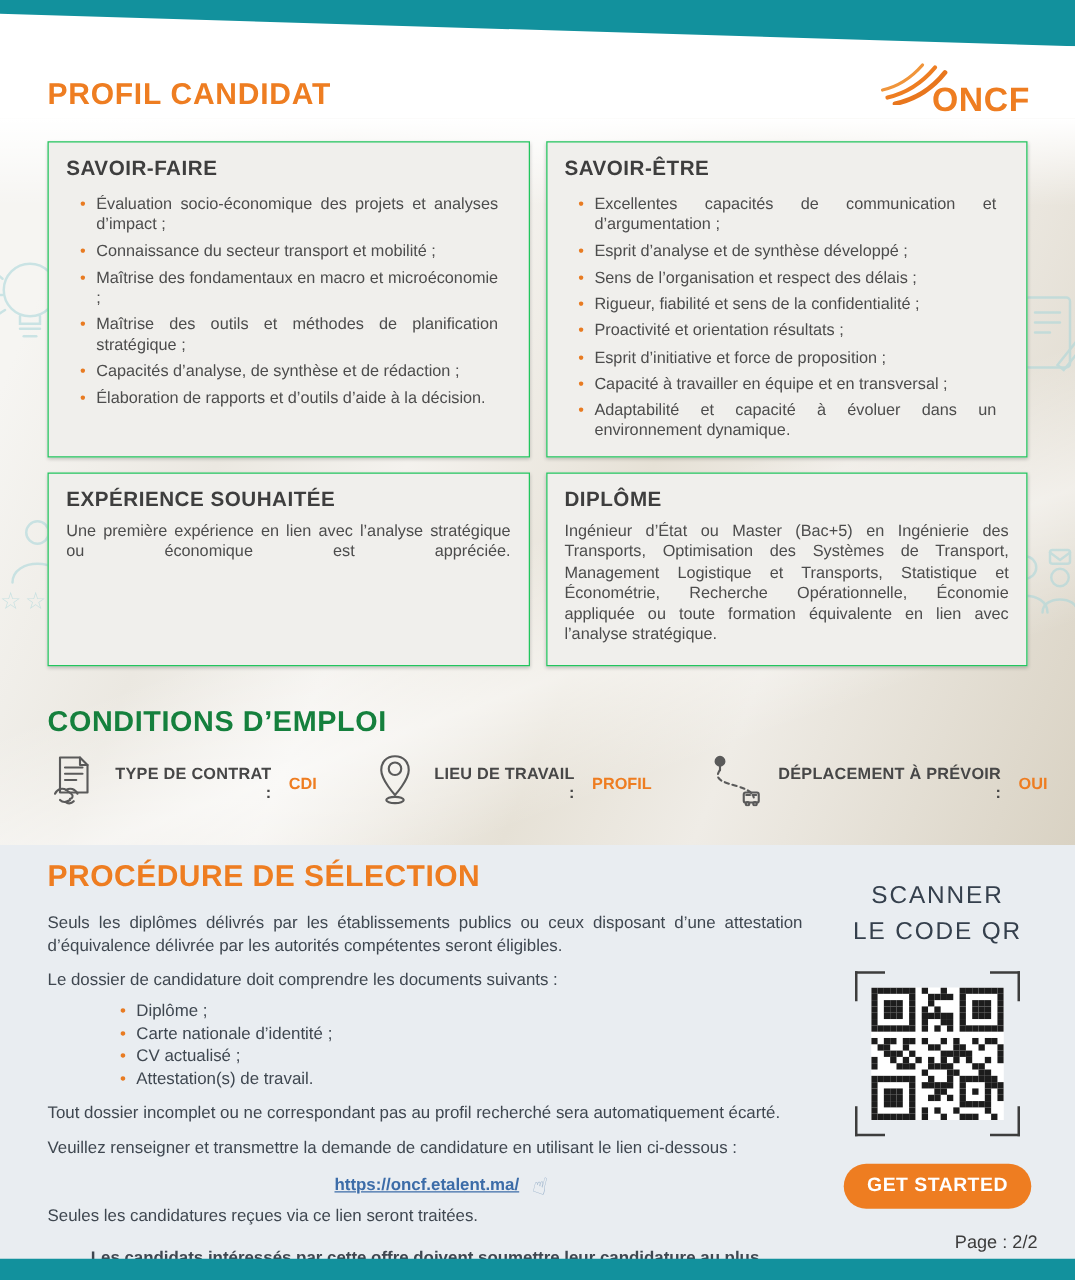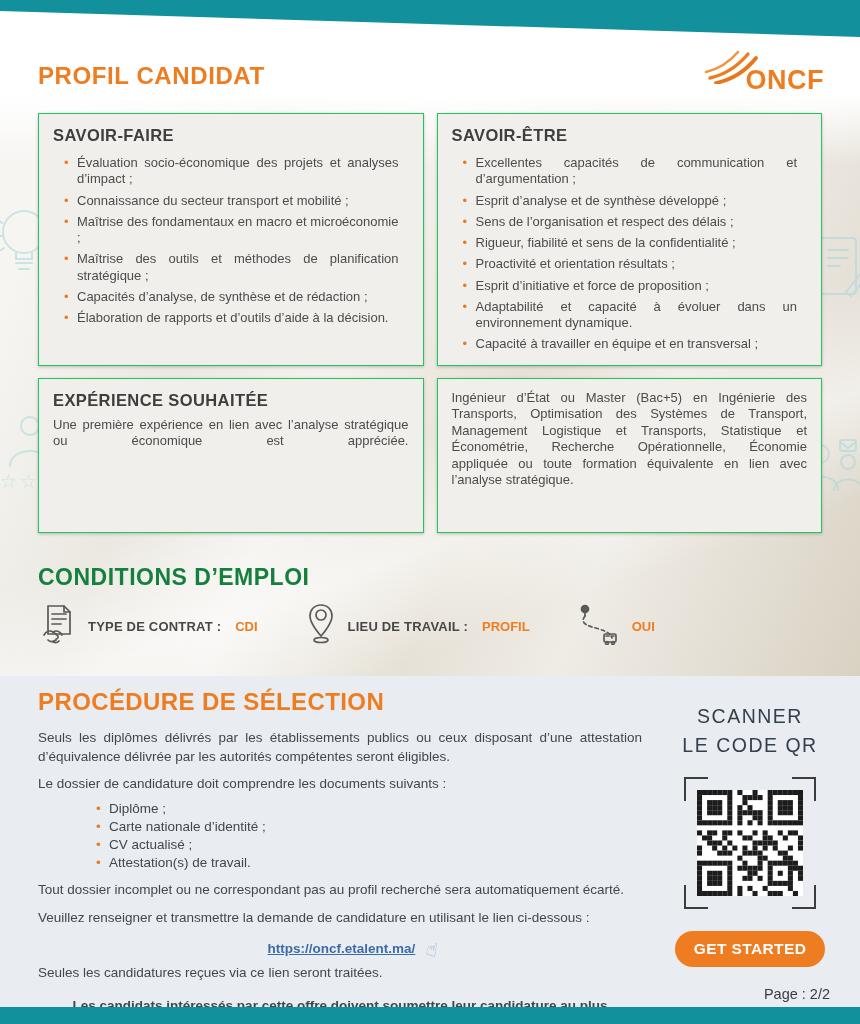--- a/index.html
+++ b/index.html
@@ -162,29 +162,30 @@
     </div>
     <div class="card">
       <h3>SAVOIR-ÊTRE</h3>
       <ul>
         <li>Excellentes capacités de communication et d’argumentation ;</li>
         <li>Esprit d’analyse et de synthèse développé ;</li>
         <li>Sens de l’organisation et respect des délais ;</li>
         <li>Rigueur, fiabilité et sens de la confidentialité ;</li>
         <li>Proactivité et orientation résultats ;</li>
         <li>Esprit d’initiative et force de proposition ;</li>
+        <li>Capacité à travailler en équipe et en transversal ;</li>
         <li>Adaptabilité et capacité à évoluer dans un environnement dynamique.</li>
-        <li>Capacité à travailler en équipe et en transversal ;</li>
       </ul>
     </div>
     <div class="card">
       <h3>EXPÉRIENCE SOUHAITÉE</h3>
       <p class="card-text spread">Une première expérience en lien avec l’analyse stratégique ou économique est appréciée.</p>
     </div>
     <div class="card">
+      <h3>DIPLÔME</h3>
       <p class="card-text">Ingénieur d’État ou Master (Bac+5) en Ingénierie des Transports, Optimisation des Systèmes de Transport, Management Logistique et Transports, Statistique et Économétrie, Recherche Opérationnelle, Économie appliquée ou toute formation équivalente en lien avec l’analyse stratégique.</p>
     </div>
   </div>
 
   <h2 class="conditions-title">CONDITIONS D’EMPLOI</h2>
   <div class="conditions-row">
     <div class="cond-item">
       <span class="cond-icon">
         <svg width="40" height="42" viewBox="0 0 40 42">
           <path d="M10 3 h16 l6 6 v22 h-22 z"></path>
@@ -214,20 +215,21 @@
         <svg width="42" height="42" viewBox="0 0 42 42">
           <circle cx="9" cy="6" r="3.5" fill="#5a5a5a"></circle>
             <path d="M9 9 v4"></path>
           <path d="M9 13 c-6 8 4 10 14 13 c8 2.5 12 5 13 9" stroke-dasharray="3.5 3"></path>
           <rect x="28" y="31" width="12" height="8" rx="1.5"></rect>
           <path d="M30 33 h3 M35 33 h3"></path>
           <circle cx="31" cy="40" r="1.4"></circle>
             <circle cx="37" cy="40" r="1.4"></circle>
         </svg>
       </span>
+      <span class="cond-label">DÉPLACEMENT À PRÉVOIR :</span>
       <span class="cond-value">OUI</span>
     </div>
   </div>
 
   <div class="procedure">
     <div class="proc-left">
       <h2 class="proc-title">PROCÉDURE DE SÉLECTION</h2>
       <p class="just">Seuls les diplômes délivrés par les établissements publics ou ceux disposant d’une attestation d’équivalence délivrée par les autorités compétentes seront éligibles.</p>
       <p>Le dossier de candidature doit comprendre les documents suivants :</p>
       <ul class="doc-list">

